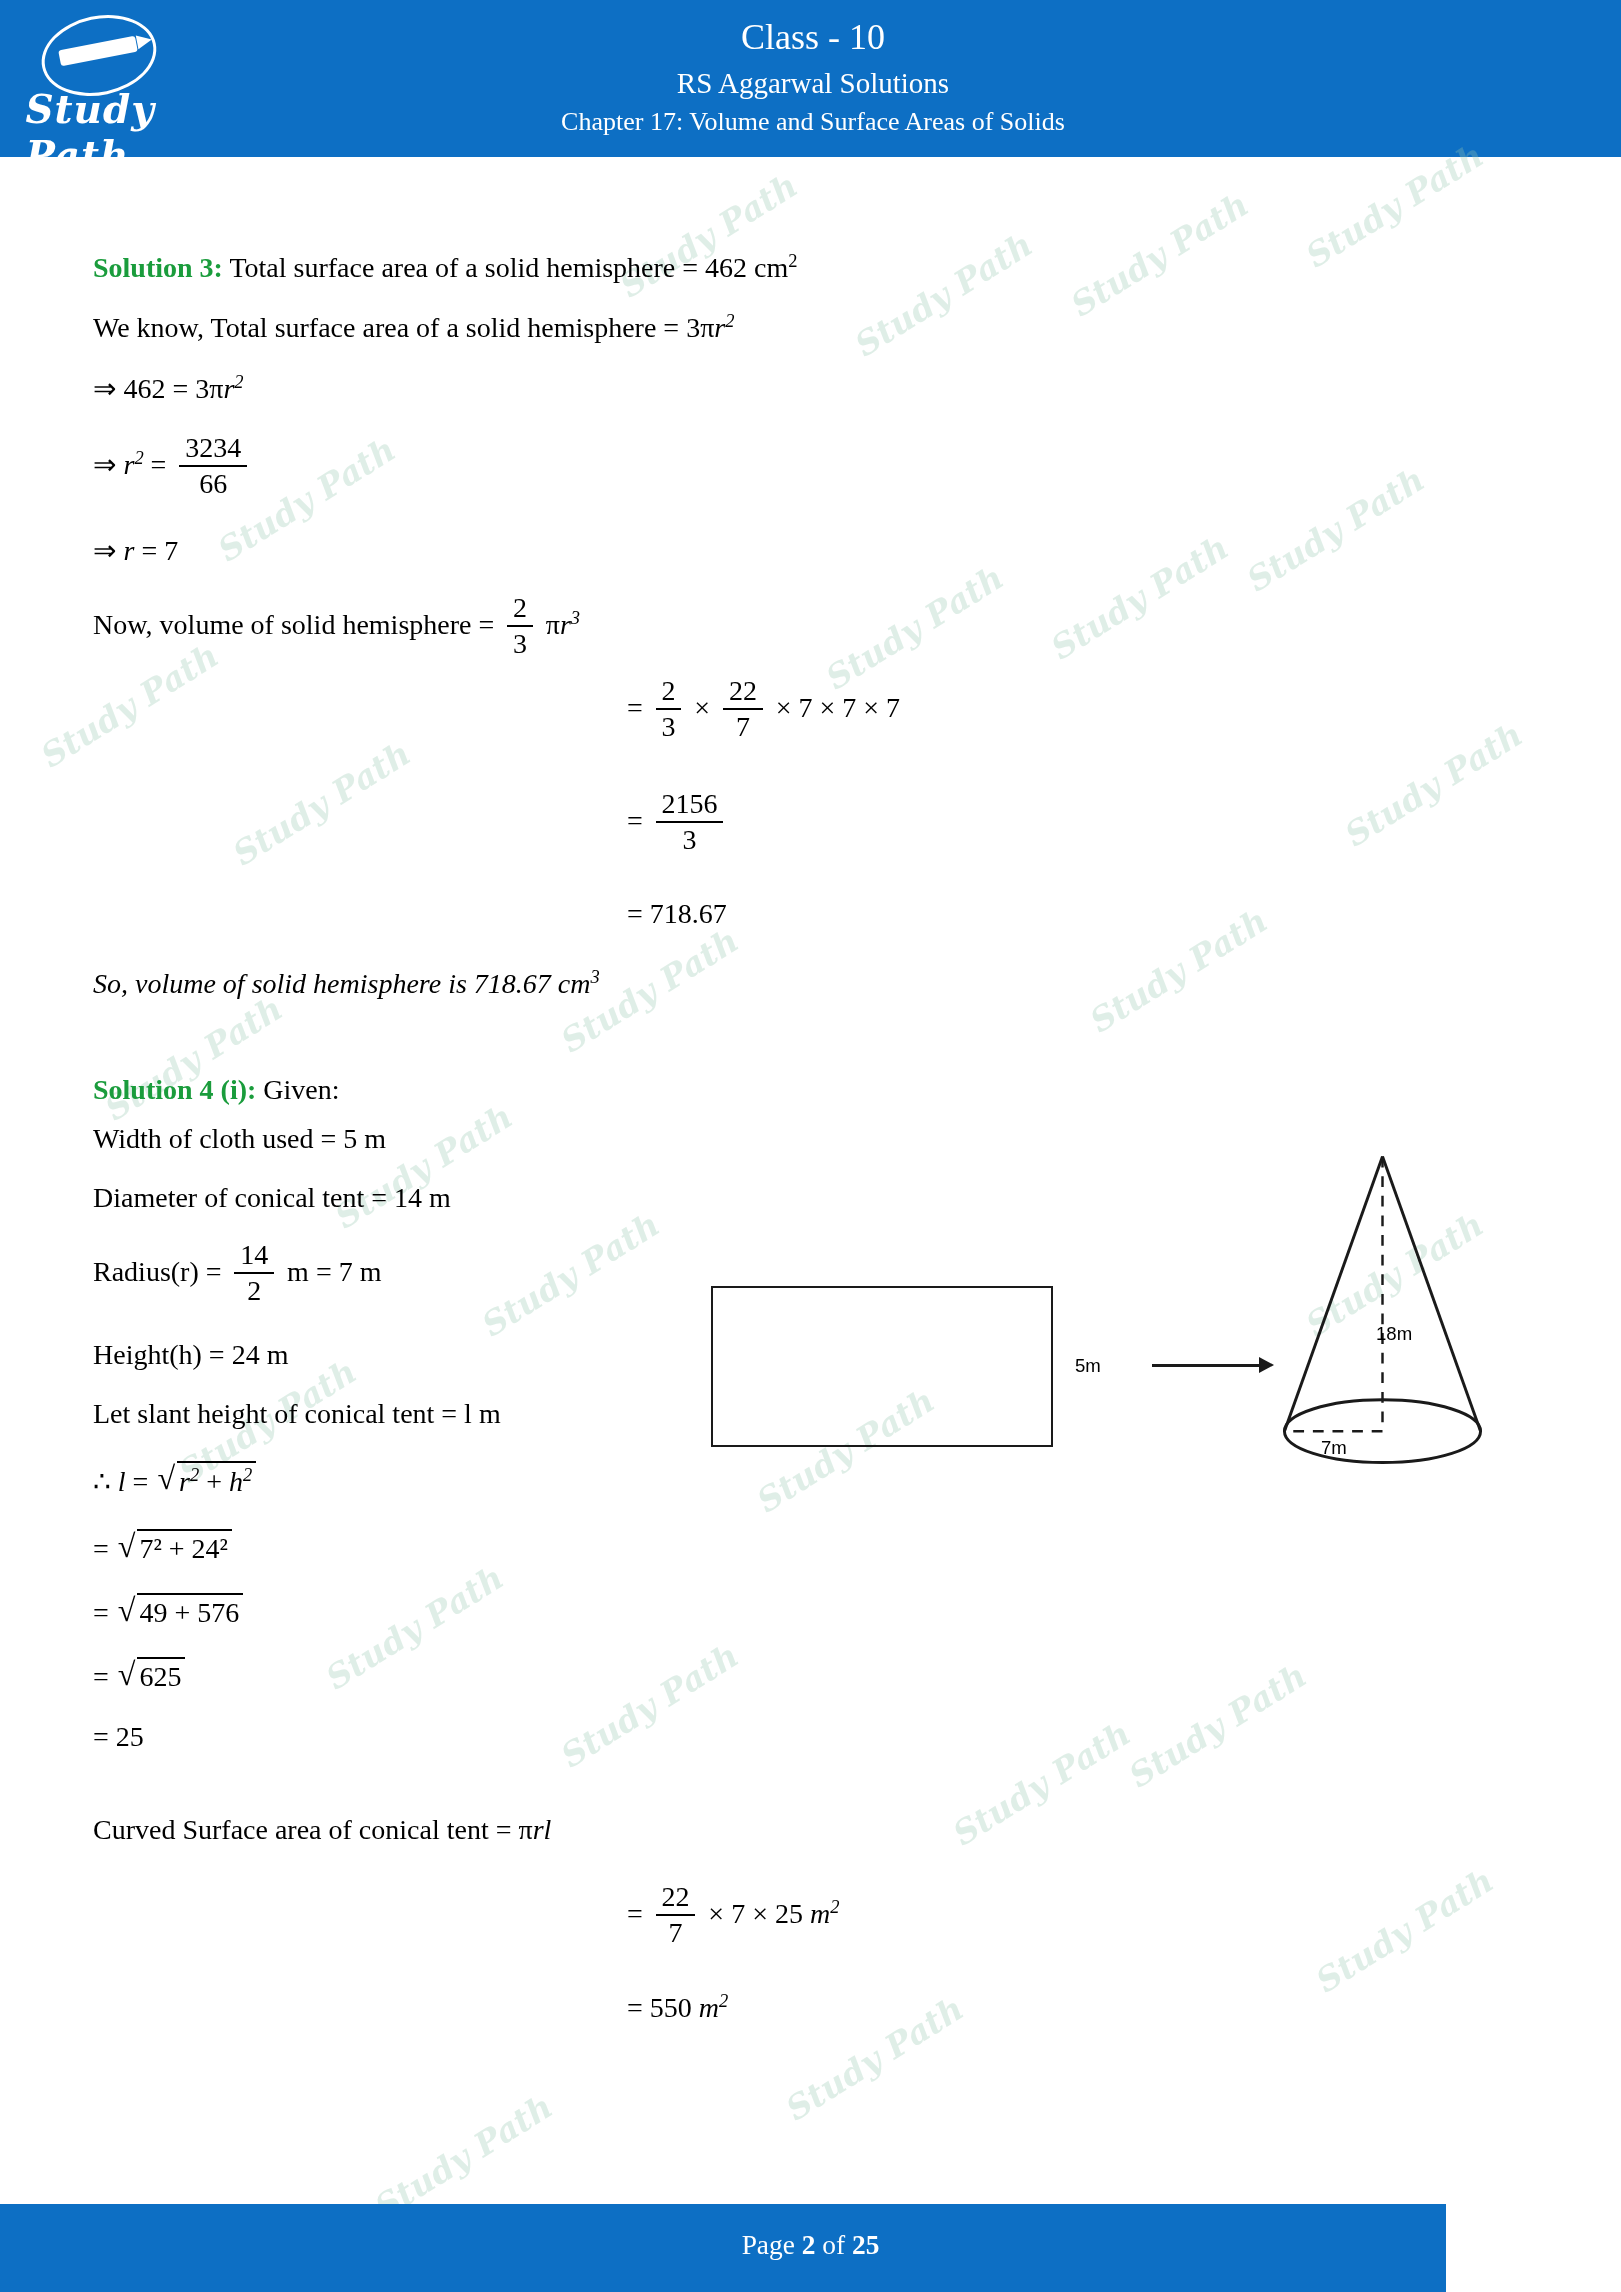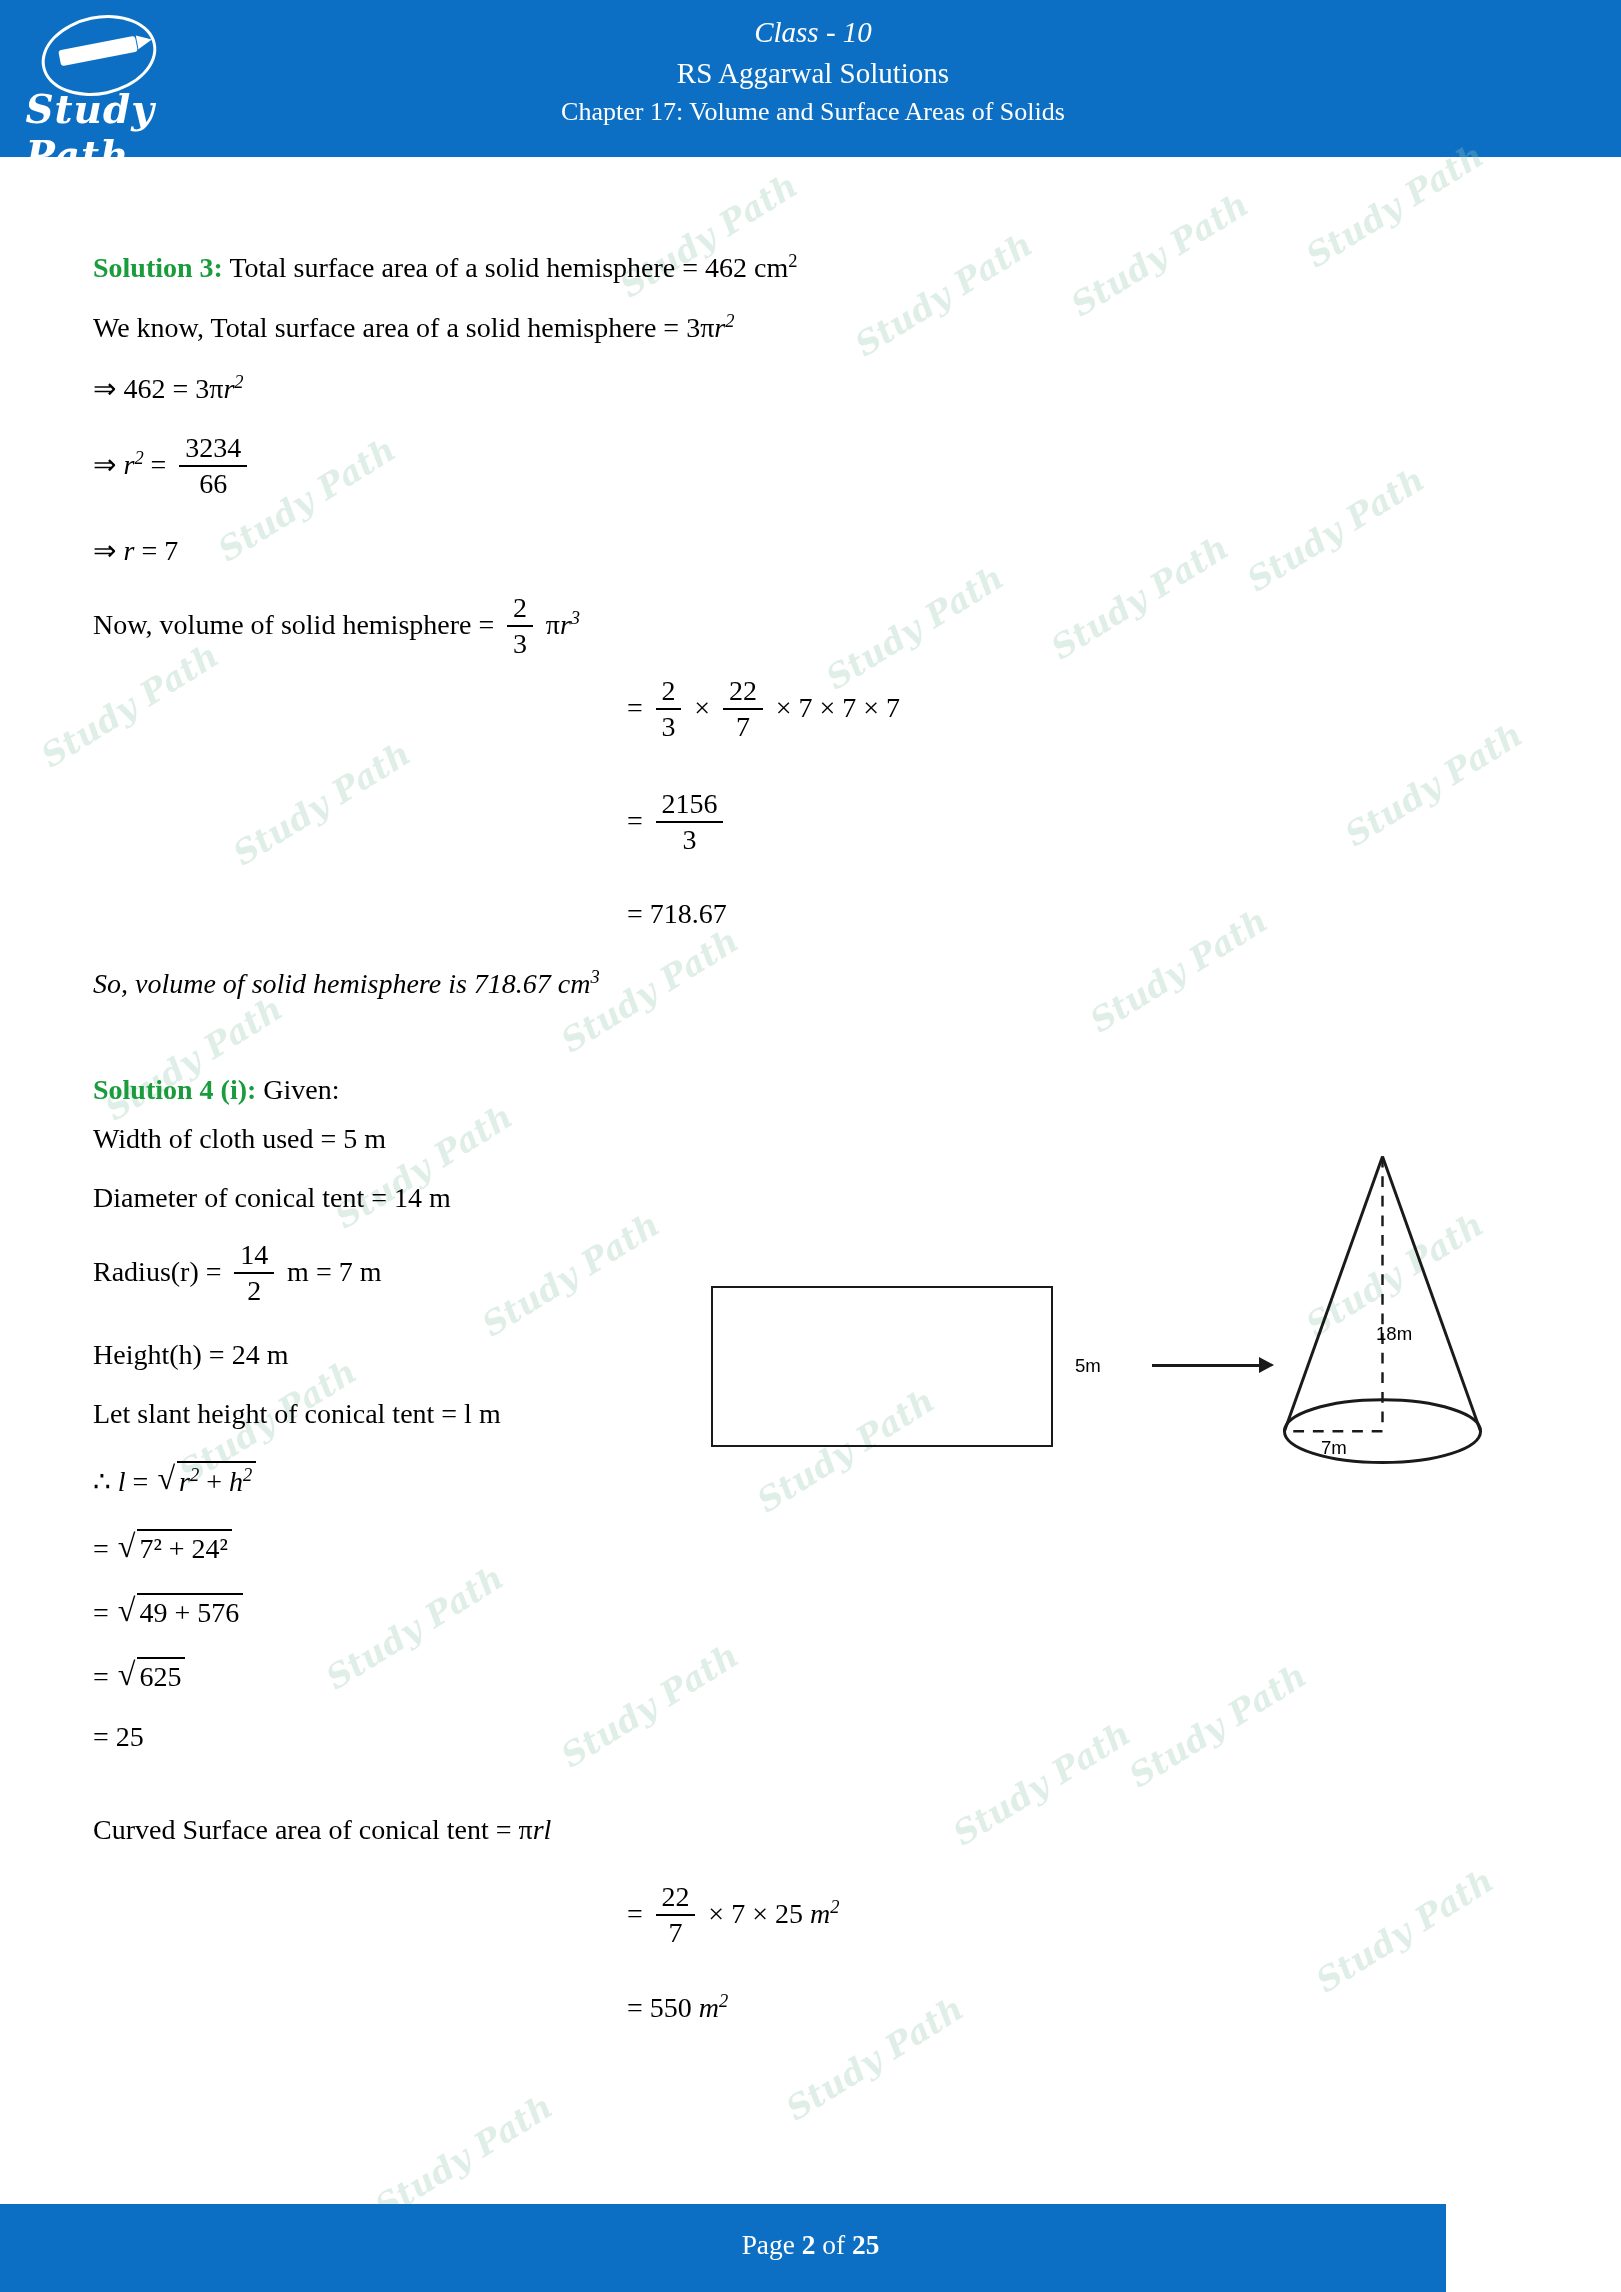--- a/index.html
+++ b/index.html
@@ -65,21 +65,21 @@
     font-weight: bold;
     letter-spacing: 1px;
   }
   .header-titles {
     position: absolute;
     left: 274px; top: 11.8px;
     width: 1078px;
     text-align: center;
     line-height: 1.42;
   }
-  .header-line1 { font-size: 29px; font-style: italic; }
+  .header-line1 { font-size: 36px; }
   .header-line2 { font-size: 29px; }
   .header-line3 { font-size: 26px; }
 
   
   .content {
     position: absolute;
     left: 0; top: 157px;
     width: 1621px;
     height: 2048px;
   }

